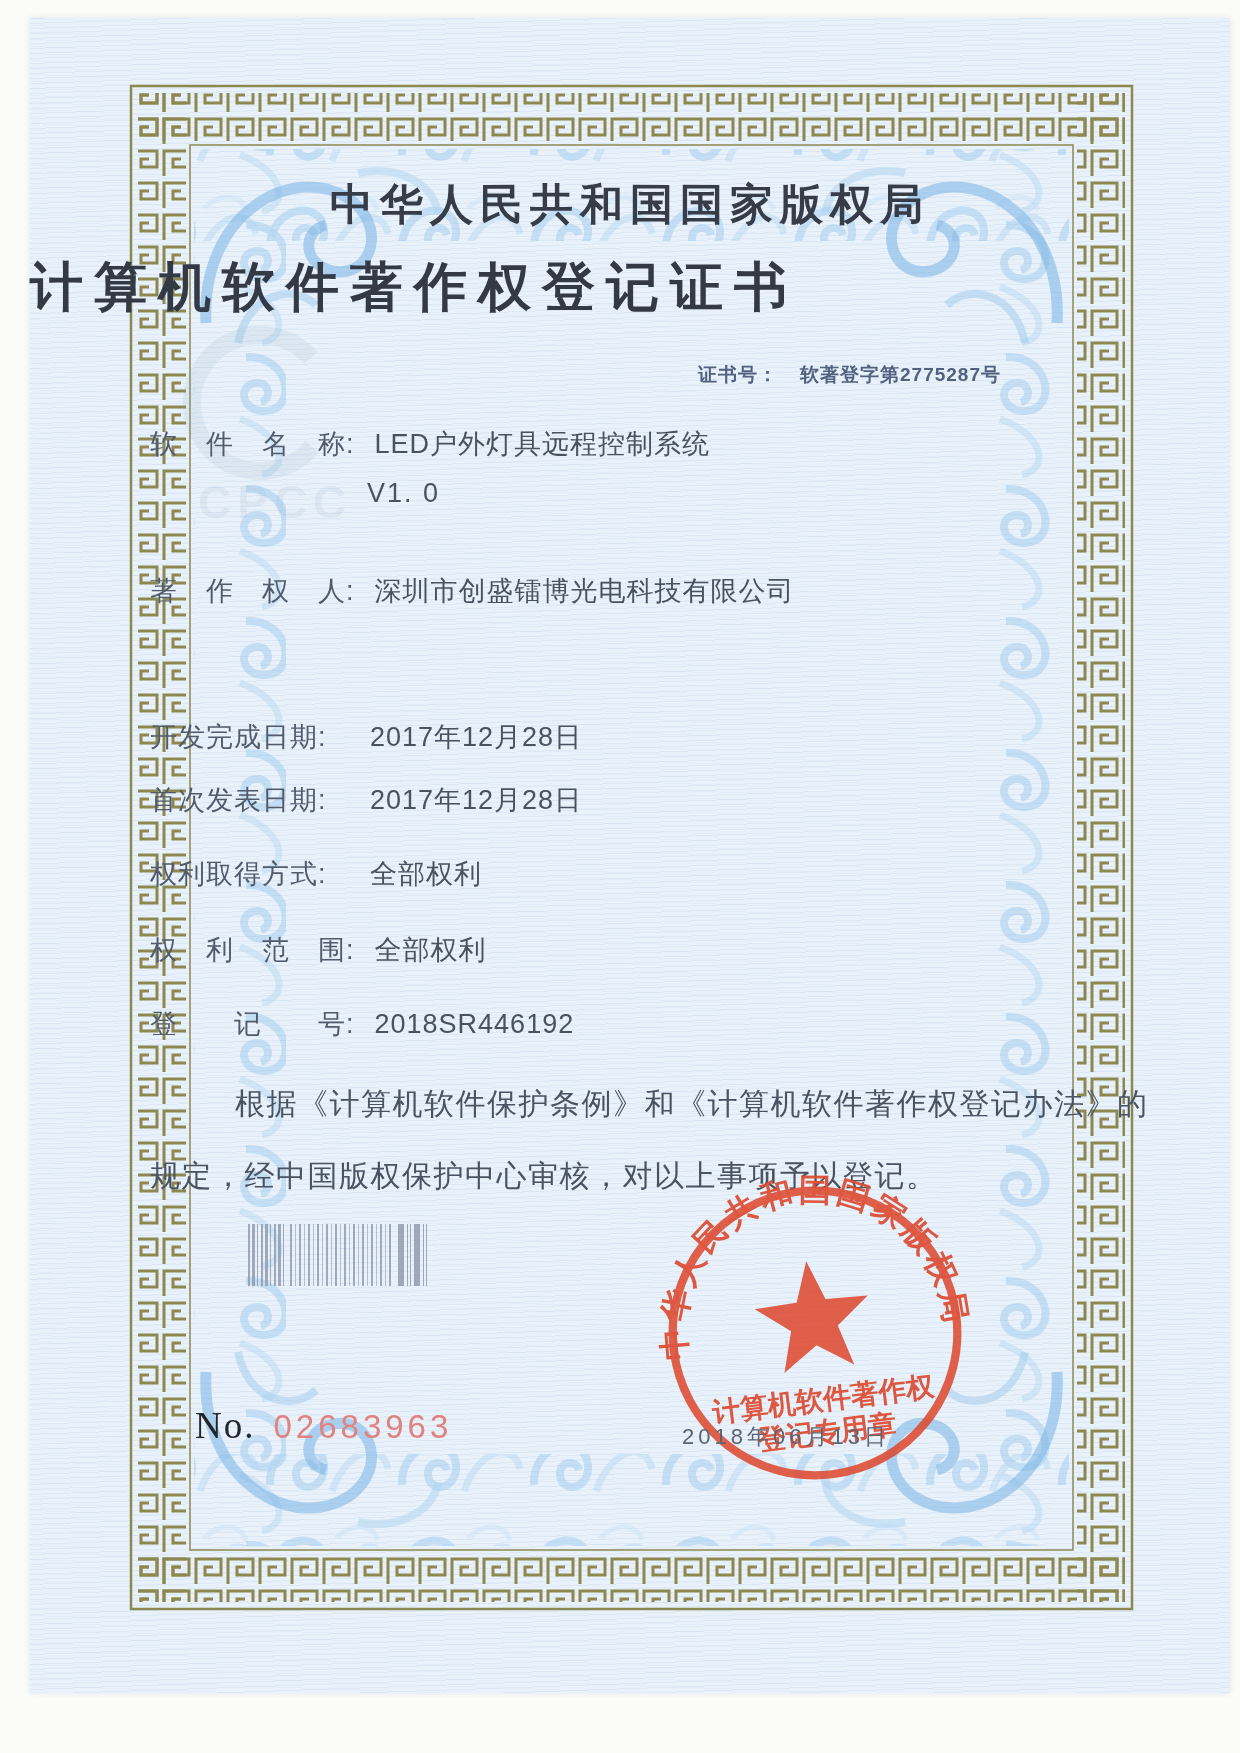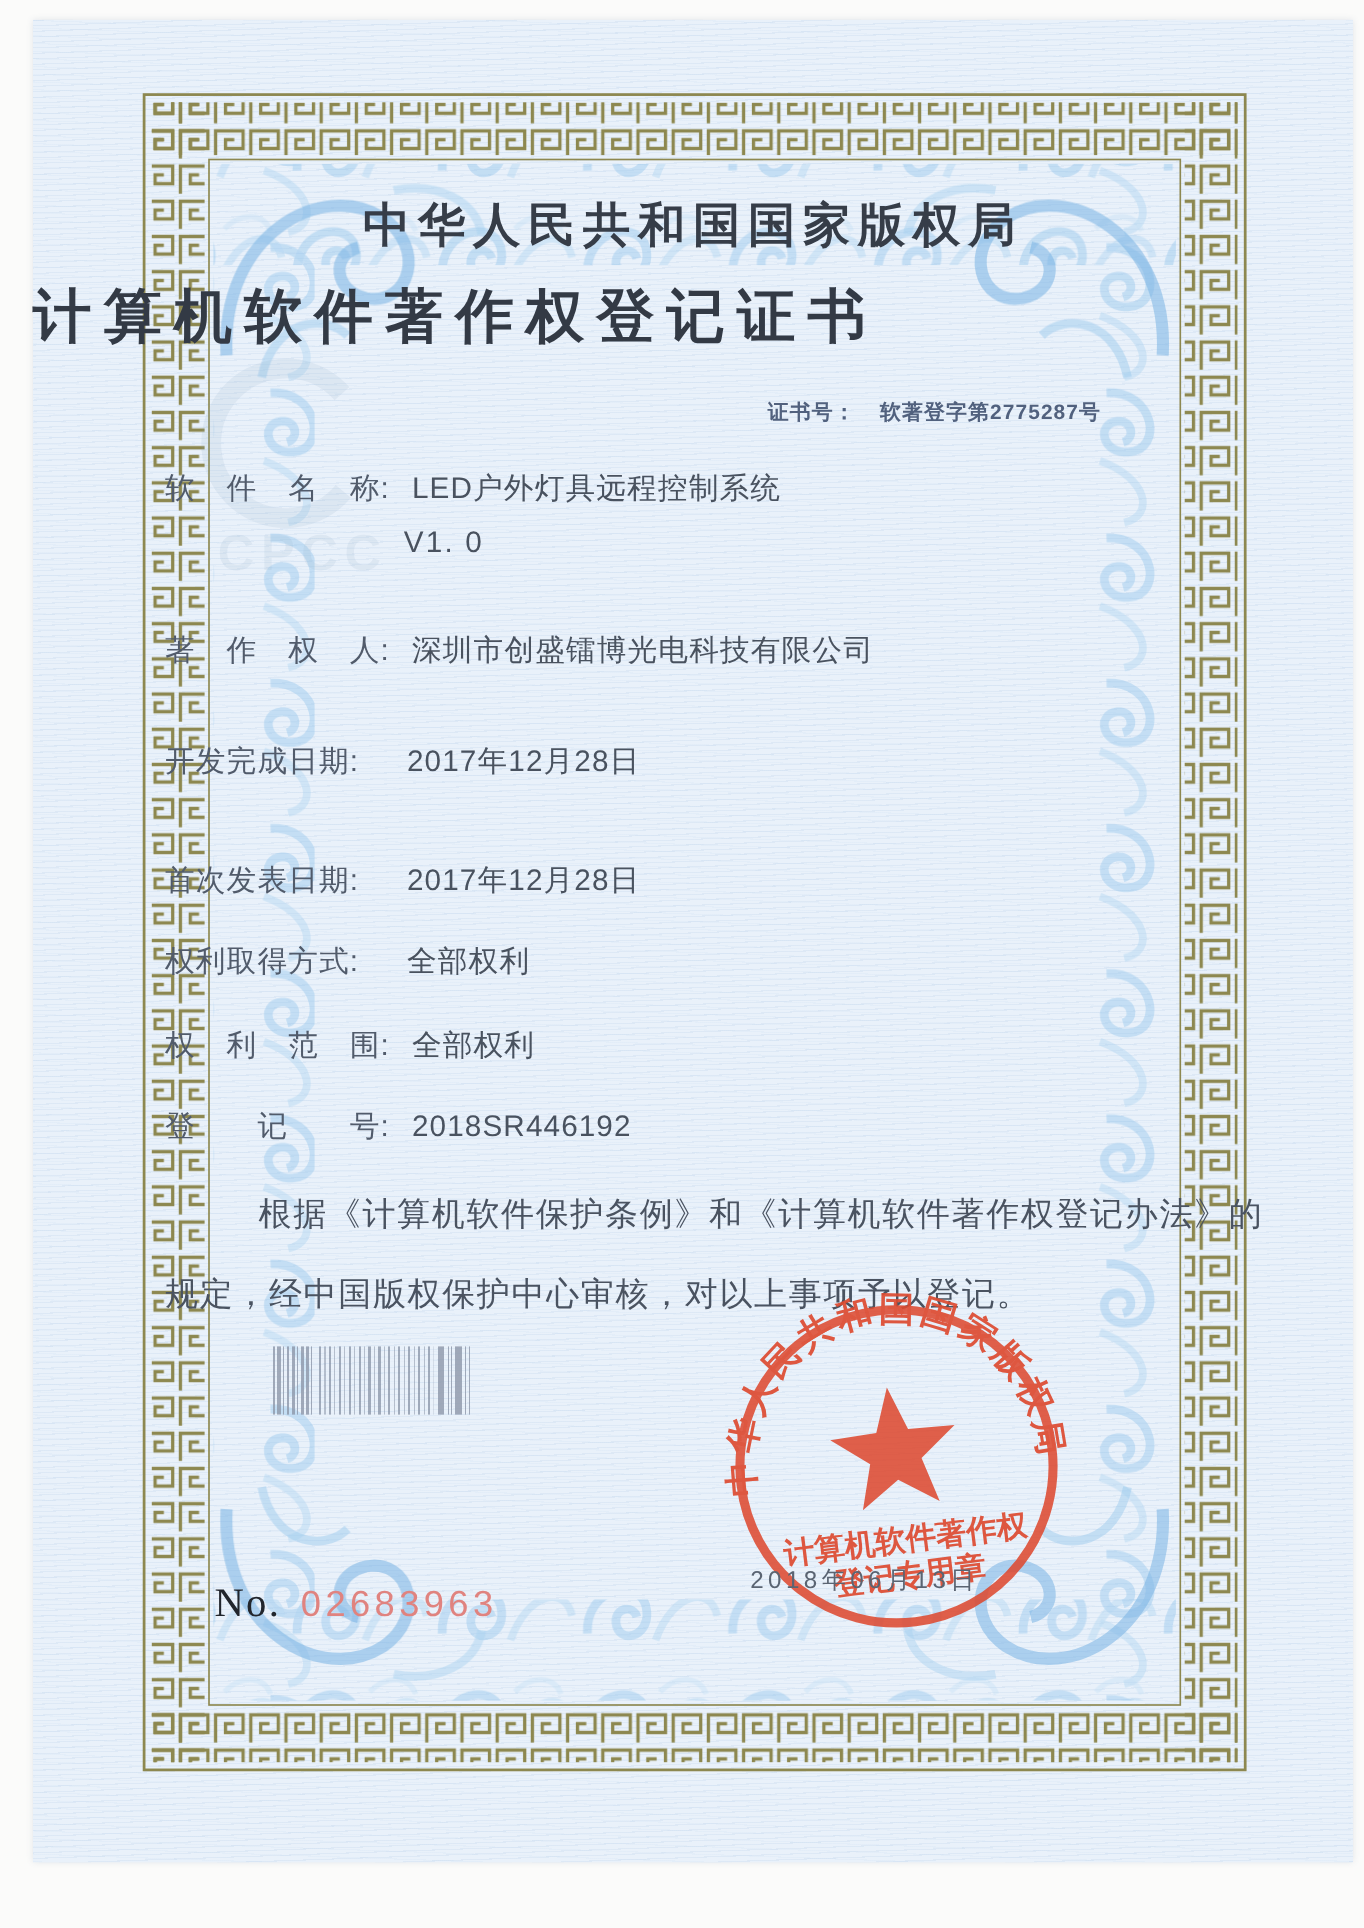--- a/index.html
+++ b/index.html
@@ -52,21 +52,21 @@
       repeating-linear-gradient(90deg, rgba(125,136,156,.85) 0 2px, transparent 2px 5px, rgba(125,136,156,.6) 5px 6px, transparent 6px 9px),
       repeating-linear-gradient(0deg, rgba(233,241,250,.9) 0 2px, transparent 2px 4px, rgba(233,241,250,.8) 4px 5px, transparent 5px 8px);}
   .bc-lines.right{width:30px;
     background:repeating-linear-gradient(90deg,#8d97a9 0 6px,transparent 6px 9px,#8d97a9 9px 10px,transparent 10px 12px,#8d97a9 12px 13px,transparent 13px 16px);}
 
   .seal{position:absolute;left:620px;top:1150px;width:330px;height:330px;transform:rotate(-7deg);opacity:.92;}
   .seal-date{
     position:absolute;left:652px;top:1404px;font-size:22px;color:#5a6472;
     letter-spacing:4px;white-space:nowrap;z-index:5;
   }
-  .serial{position:absolute;left:165px;top:1418px;white-space:nowrap;}
+  .serial{position:absolute;left:165px;top:1386px;white-space:nowrap;}
   .serial .no{font-family:"Liberation Serif","DejaVu Serif",serif;font-size:37px;color:#22262d;letter-spacing:2px;}
   .serial .num{font-size:33px;color:#e0837f;letter-spacing:4px;margin-left:18px;font-weight:500;}
 
   .watermark{position:absolute;left:130px;top:300px;width:230px;height:230px;opacity:.13;}
 </style>
 </head>
 <body>
 
 <div class="scan">
   <div class="paper">
@@ -129,21 +129,21 @@
 
       <div class="field" style="top:408px">
         <span class="flabel">软　件　名　称:</span><span class="fvalue">LED户外灯具远程控制系统</span>
       </div>
       <div class="fvalue2">V1. 0</div>
 
       <div class="field" style="top:555px">
         <span class="flabel">著　作　权　人:</span><span class="fvalue">深圳市创盛镭博光电科技有限公司</span>
       </div>
 
-      <div class="field" style="top:656px">
+      <div class="field" style="top:701px">
         <span class="flabel">开发完成日期:</span><span class="fvalue">2017年12月28日</span>
       </div>
 
       <div class="field" style="top:764px">
         <span class="flabel">首次发表日期:</span><span class="fvalue">2017年12月28日</span>
       </div>
 
       <div class="field" style="top:838px">
         <span class="flabel">权利取得方式:</span><span class="fvalue">全部权利</span>
       </div>

